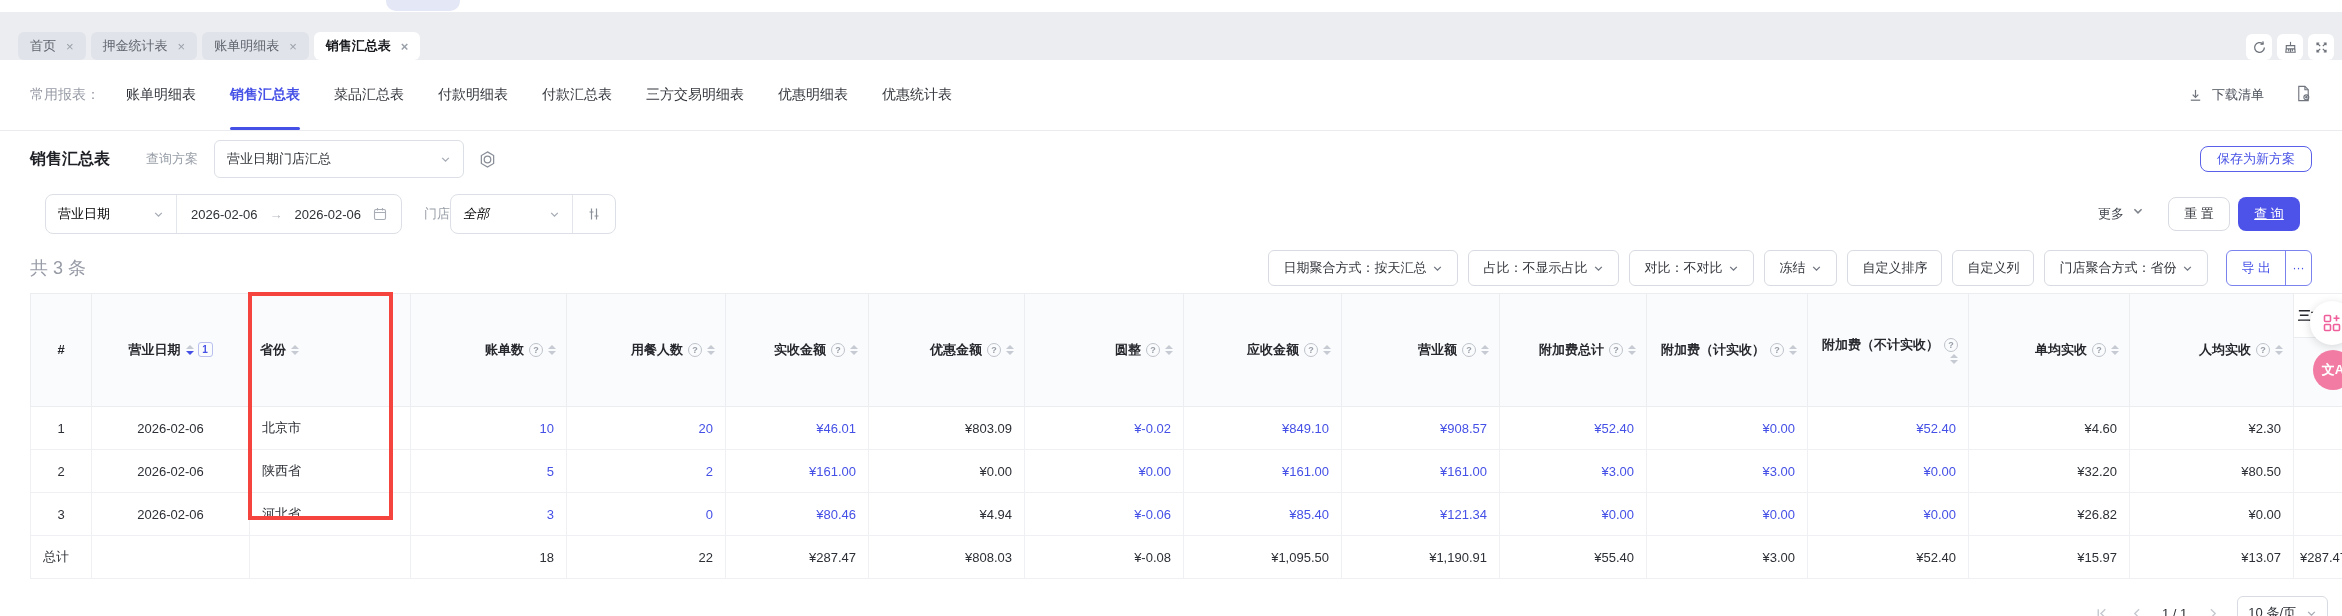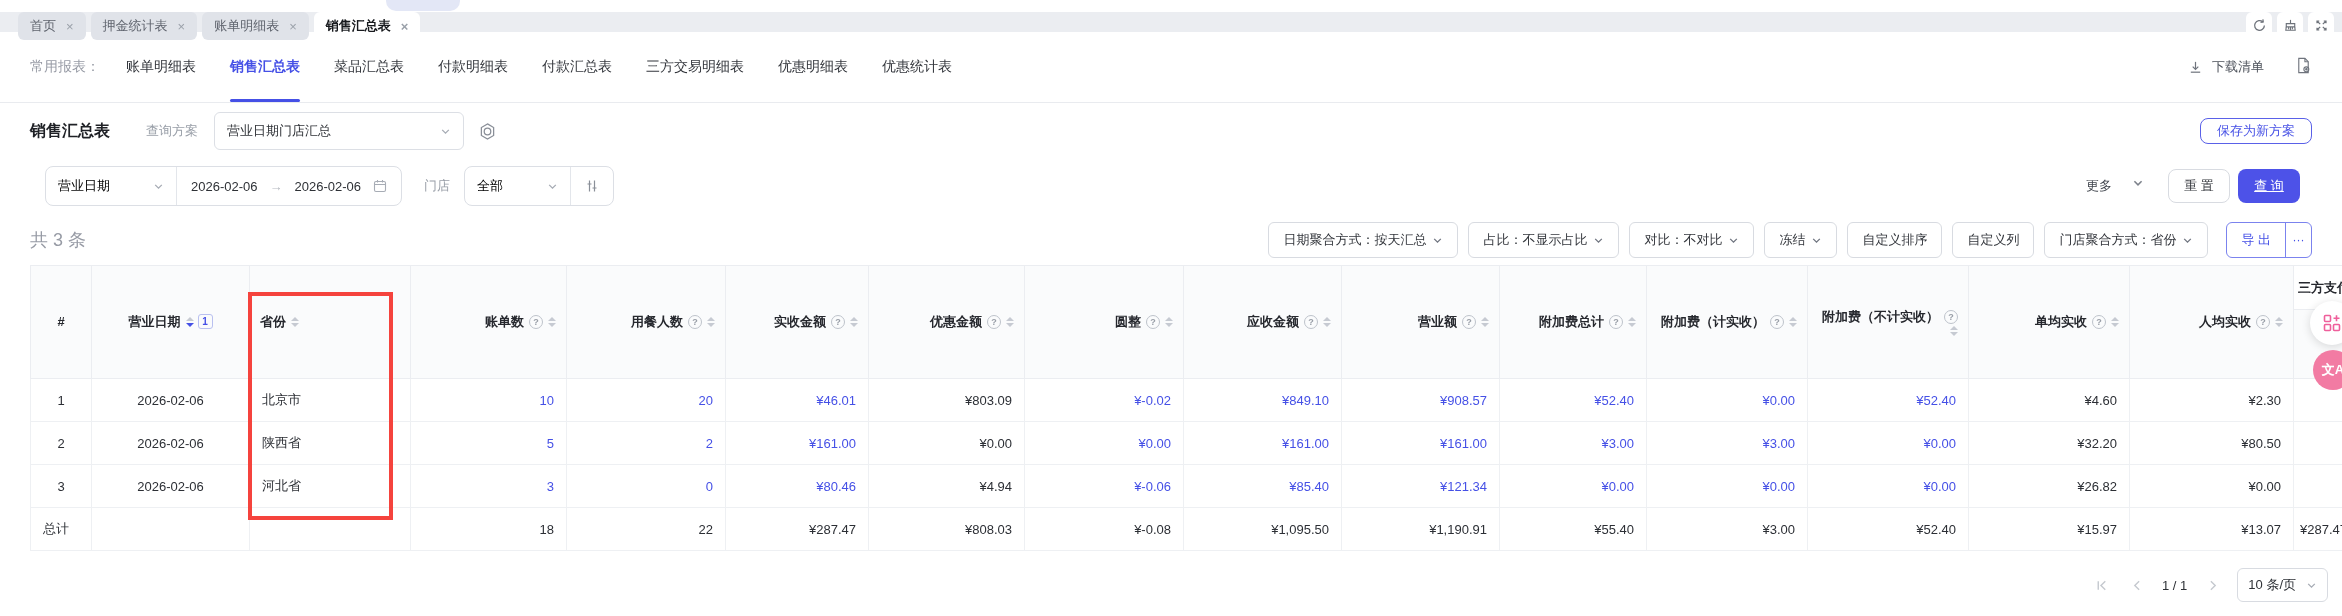--- a/index.html
+++ b/index.html
@@ -3,21 +3,21 @@
 <meta charset="utf-8">
 <style>
   * { margin:0; padding:0; box-sizing:border-box; }
   html,body { width:2342px; height:616px; }
   body { font-family:"Liberation Sans", sans-serif; background:#fff; overflow:hidden; }
   .screen { position:relative; width:2342px; height:616px; overflow:hidden; background:#fff; }
 
   
   .top-strip { height:12px; background:#fff; position:relative; }
   .tab-remnant { position:absolute; left:386px; top:-9px; width:74px; height:20px; background:#e3e7f6; border-radius:10px; }
-  .tabbar { height:20px; background:#ebedf1; display:flex; align-items:flex-start; padding-left:18px; }
+  .tabbar { height:48px; background:#ebedf1; display:flex; align-items:flex-end; padding-left:18px; }
   .wtab { height:28px; border-radius:6px; background:#e0e3e9; display:flex; align-items:center; padding:0 12px; margin-right:5px; font-size:13px; color:#5f646e; cursor:pointer; }
   .wtab.active { background:#fff; color:#17191d; font-weight:700; }
   .wtab-close { margin-left:10px; color:#9aa0a9; font-size:13px; line-height:1; }
   .tab-actions { margin-left:auto; margin-right:8px; display:flex; gap:5px; }
   .tact { width:26px; height:26px; background:#fff; border-radius:6px; display:flex; align-items:center; justify-content:center; color:#6e737b; cursor:pointer; }
 
   
   .report-nav { height:71px; border-bottom:1px solid #e9ebef; display:flex; align-items:center; padding:0 30px; font-size:14px; }
   .nav-label { color:#979ba5; margin-right:26px; }
   .nav-items { display:flex; gap:34px; align-self:stretch; align-items:stretch; }
@@ -41,25 +41,25 @@
   .filter-bar { height:54px; display:flex; align-items:center; padding:0 42px 0 45px; font-size:13px; }
   .combo { display:flex; align-items:stretch; height:40px; border:1px solid #dcdfe5; border-radius:8px; background:#fff; }
   .combo-sec { display:flex; align-items:center; }
   .field-sec { width:130px; justify-content:space-between; padding:0 12px; cursor:pointer; }
   .combo-div { width:1px; background:#e3e6eb; }
   .date-sec { padding:0 14px; gap:12px; cursor:pointer; }
   .date-txt { color:#2e3136; }
   .date-arrow { color:#b6bac1; }
   .cal { color:#a7acb5; display:flex; }
   .store-label { margin-left:22px; color:#999fa8; }
-  .store-combo { margin-left:14px; width:150px; }
+  .store-combo { width:166px;font-style:italic; }
   .store-sec { flex:1; justify-content:space-between; padding:0 12px; cursor:pointer; }
   .slider-sec { width:42px; justify-content:center; color:#8a8f98; cursor:pointer; }
   .filter-right { margin-left:auto; display:flex; align-items:center; }
-  .more-group { display:flex; align-items:flex-start; gap:20px; color:#40454d; margin-right:24px; cursor:pointer; }
+  .more-group { display:flex; align-items:flex-start; gap:8px; color:#40454d; margin-right:24px; cursor:pointer; }
   .more-group .chev { color:#7d828b; }
   .btn-reset { width:62px; height:34px; border:1px solid #d8dbe1; background:#fff; border-radius:8px; font-size:13px; color:#33363c; margin-right:8px; cursor:pointer; }
   .btn-submit { width:62px; height:34px; border:none; background:#4d52e8; color:#fff; border-radius:8px; font-size:13px; cursor:pointer;text-decoration:underline; }
 
   
   .summary-bar { height:46px; margin-top:4px; display:flex; align-items:center; padding:0 30px; }
   .count-text { color:#979ba5; font-size:18px; }
   .toolbar { margin-left:auto; display:flex; align-items:center; gap:10px; }
   .tbtn { height:36px; border:1px solid #d8dbe1; background:#fff; border-radius:6px; padding:0 14px; font-size:13px; color:#33363c; display:flex; align-items:center; gap:6px; cursor:pointer; }
   .tbtn .chev { color:#707580; }

